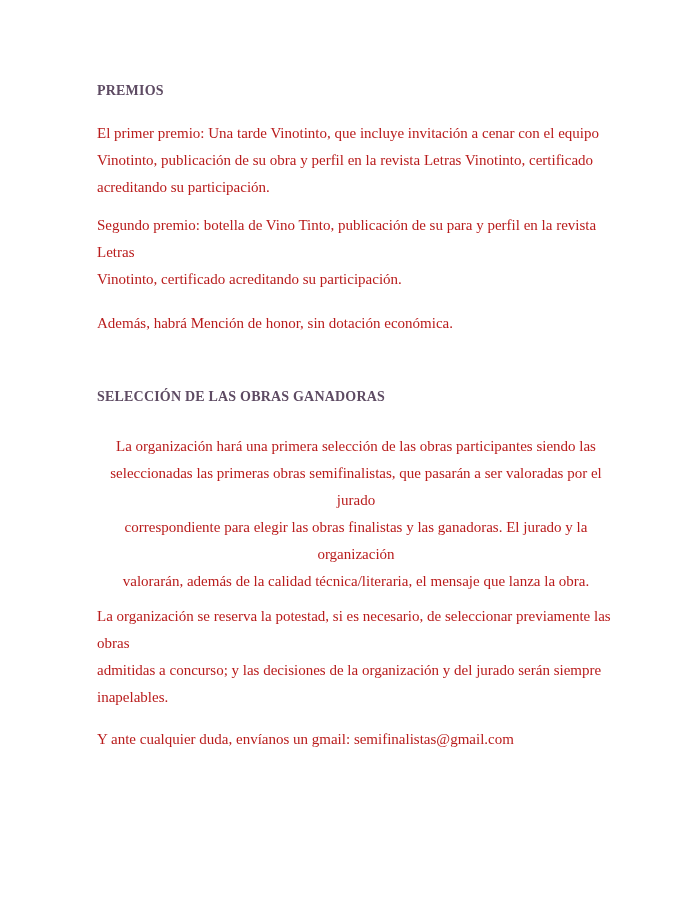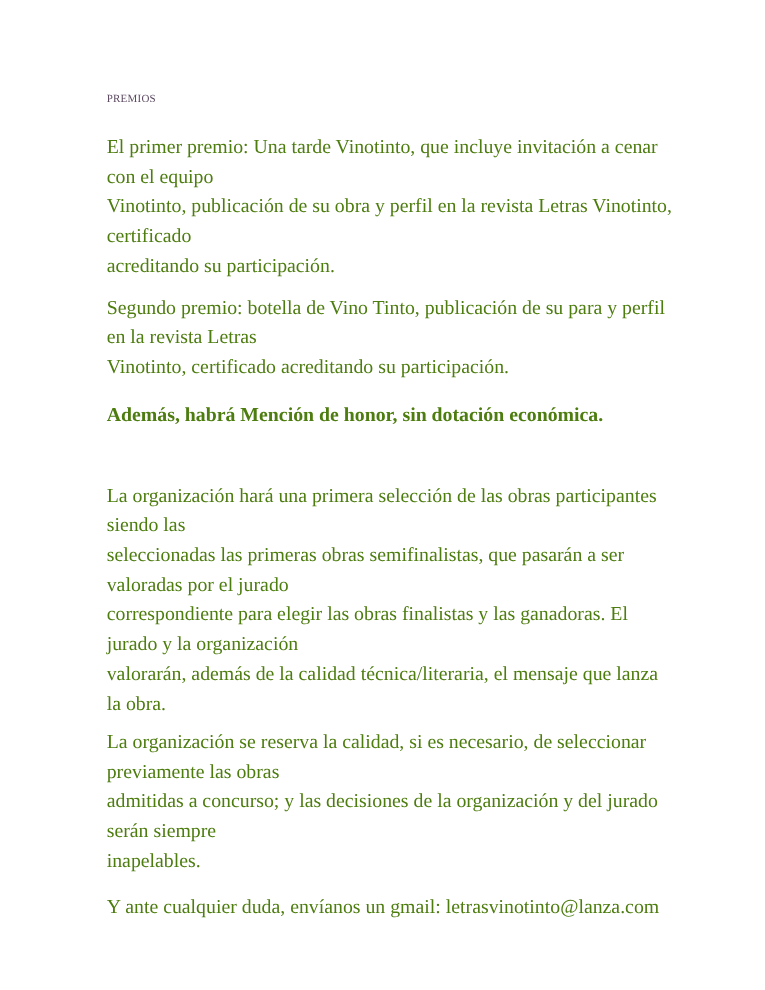--- a/index.html
+++ b/index.html
@@ -14,65 +14,66 @@
     font-family: "Liberation Serif", serif;
   }
   .doc-page {
     box-sizing: border-box;
     width: 695px;
     height: 900px;
     background: #ffffff;
     padding: 77px 80px 0 97px;
   }
   .doc-heading {
-    font-size: 10px;
+    font-size: 14px;
     line-height: 27px;
-    font-weight: normal;
+    font-weight: bold;
     color: #5e4b63;
     letter-spacing: 0.2px;
     white-space: pre-line;
   }
   .doc-para {
-    font-size: 18px;
+    font-size: 15px;
     line-height: 27px;
-    color: #4d7c0f;
+    color: #b91c1c;
     white-space: pre-line;
   }
   .h-premios   { margin: 0 0 16px 0; }
   .p-first     { margin: 0 0 11px 0; }
   .p-second    { margin: 0 0 17px 0; }
   .p-third     { margin: 0 0 18px 0; }
-  .p-honor     { margin: 0 0 46px 0; font-weight: bold; }
+  .p-honor     { margin: 0 0 46px 0; }
   .h-seleccion { margin: 0 0 23px 0; }
-  .p-selection { margin: 0 0 8px 0; }
+  .p-selection { margin: 0 0 8px 0; text-align: center; }
   .p-rights    { margin: 0 0 15px 0; }
   .p-contact   { margin: 0; }
 </style>
 </head>
 <body>
 
 <div class="doc-page">
 
   <div class="doc-heading h-premios">PREMIOS</div>
 
   <div class="doc-para p-first">El primer premio: Una tarde Vinotinto, que incluye invitación a cenar con el equipo
 Vinotinto, publicación de su obra y perfil en la revista Letras Vinotinto, certificado
 acreditando su participación.</div>
 
   <div class="doc-para p-second">Segundo premio: botella de Vino Tinto, publicación de su para y perfil en la revista Letras
 Vinotinto, certificado acreditando su participación.</div>
 
 
   <div class="doc-para p-honor">Además, habrá Mención de honor, sin dotación económica.</div>
 
+  <div class="doc-heading h-seleccion">SELECCIÓN DE LAS OBRAS GANADORAS</div>
 
   <div class="doc-para p-selection">La organización hará una primera selección de las obras participantes siendo las
 seleccionadas las primeras obras semifinalistas, que pasarán a ser valoradas por el jurado
 correspondiente para elegir las obras finalistas y las ganadoras. El jurado y la organización
 valorarán, además de la calidad técnica/literaria, el mensaje que lanza la obra.</div>
 
-  <div class="doc-para p-rights">La organización se reserva la calidad, si es necesario, de seleccionar previamente las obras
+  <div class="doc-para p-rights">La organización se reserva la potestad, si es necesario, de seleccionar previamente las obras
 admitidas a concurso; y las decisiones de la organización y del jurado serán siempre
 inapelables.</div>
 
-  <div class="doc-para p-contact"><span>Y ante cualquier duda, envíanos un gmail: </span><span>letrasvinotinto@lanza.com</span></div>
+  <div class="doc-para p-contact"><span>Y ante cualquier duda, envíanos un gmail: </span><span>semifinalistas@gmail.com</span></div>
 
 </div>
 
 </body></html>

